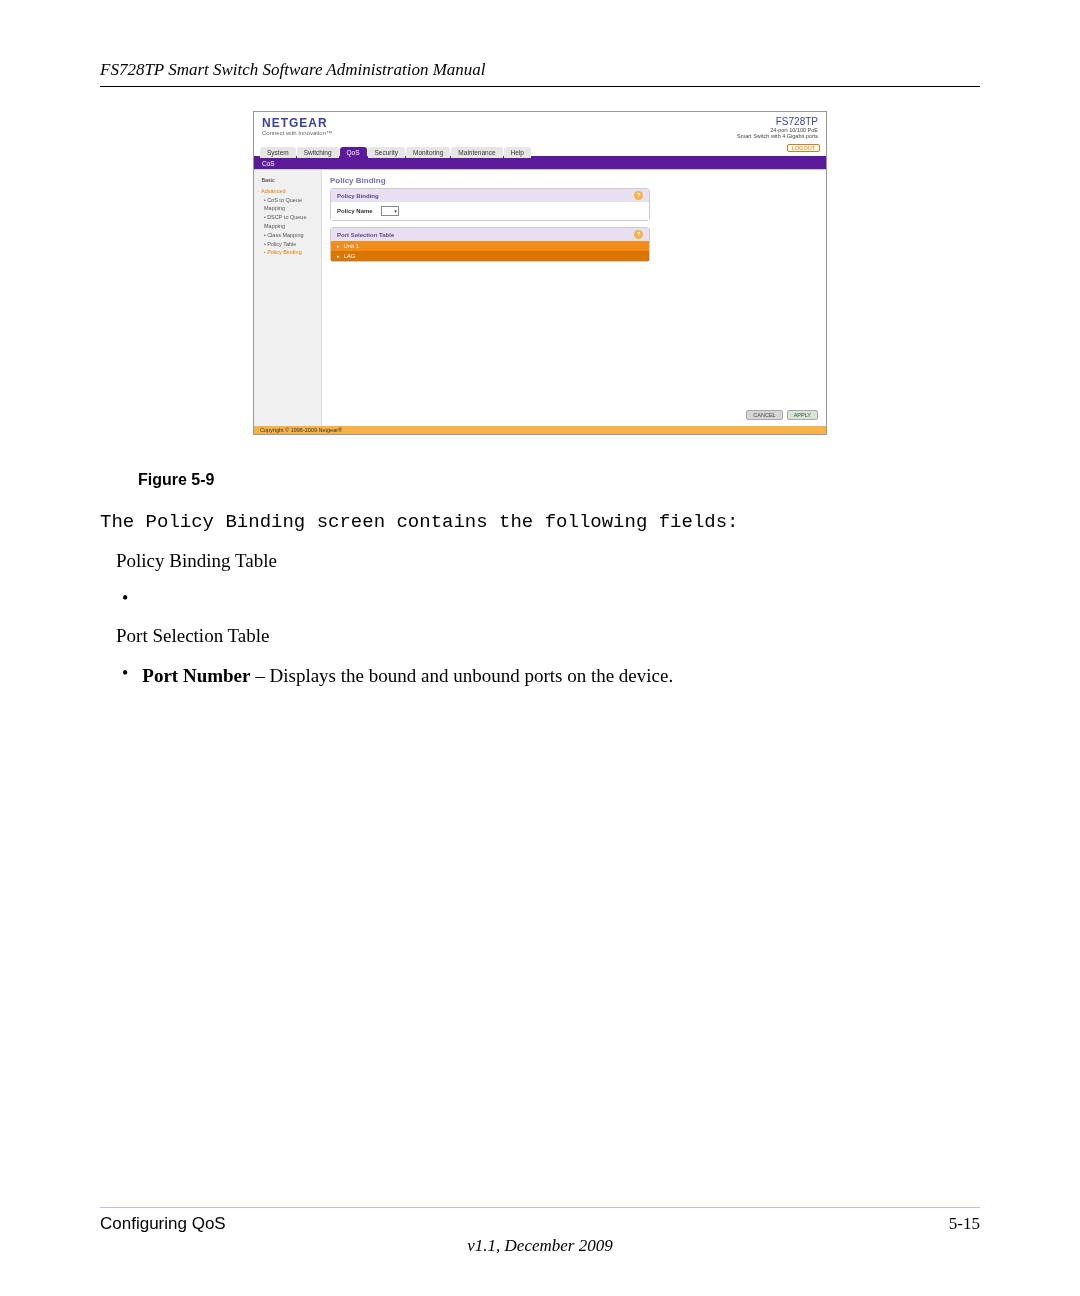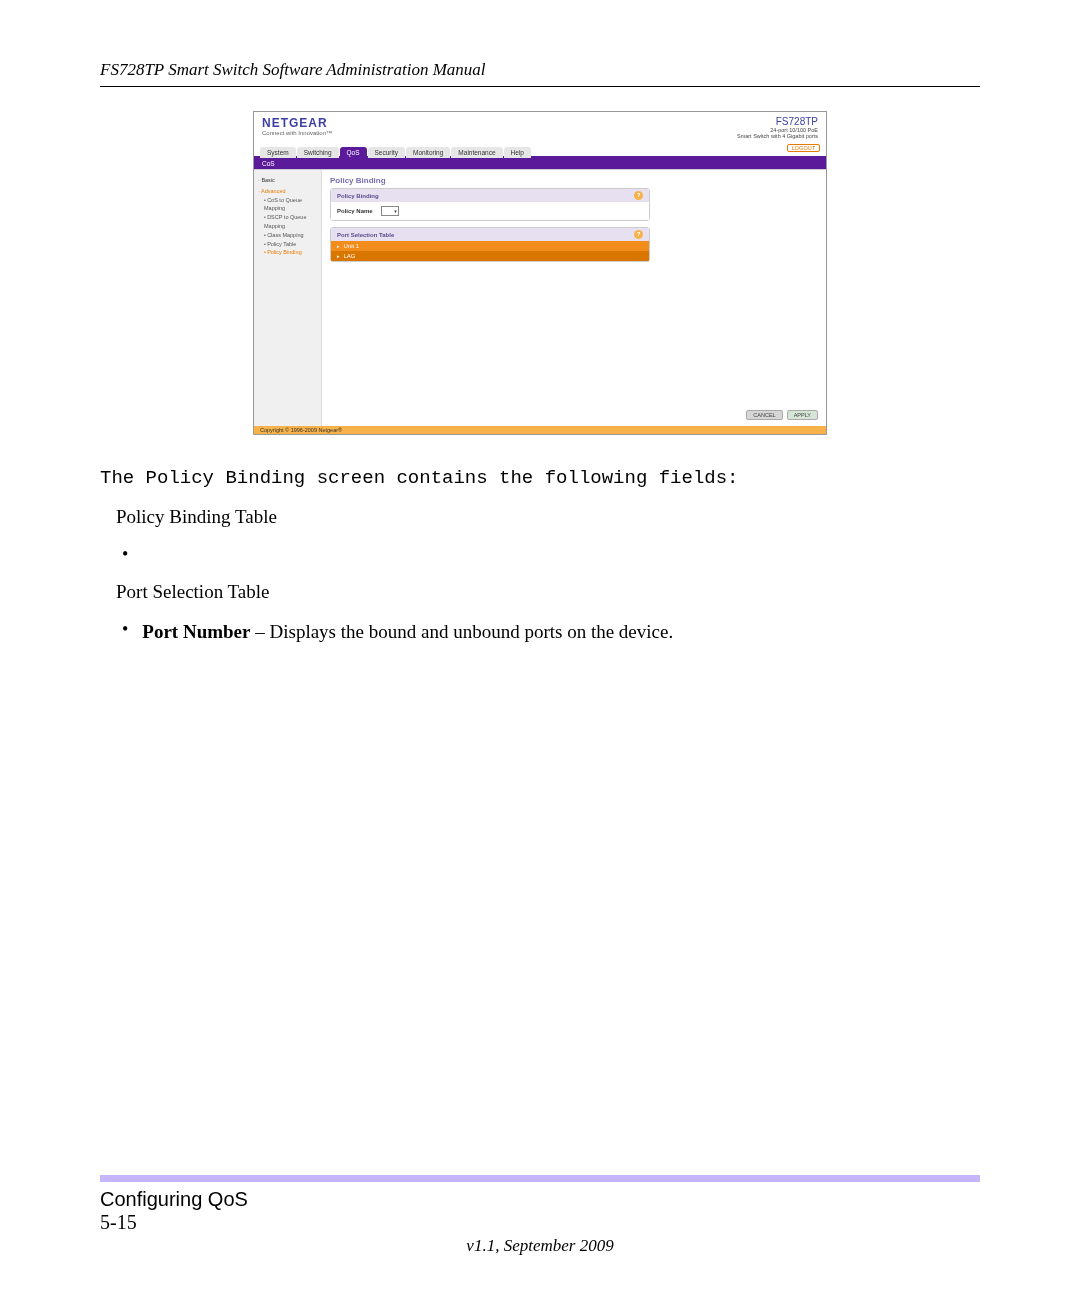--- a/index.html
+++ b/index.html
@@ -190,26 +190,25 @@
   .body-text { font-size: 19px; margin: 10px 0 6px 0; line-height: 1.4; font-family: Liberation Mono, monospace; }
   .sub-head { font-size: 19px; margin: 8px 16px; }
   .bullet-row { display: flex; align-items: flex-start; gap: 14px; margin: 8px 0 8px 22px; font-size: 19px; }
   .bullet-dot { font-size: 18px; line-height: 1.2; }
   .bullet-text { line-height: 1.35; }
   .bullet-text b { font-weight: bold; }
 
   .spacer { flex: 1; }
 
   .doc-footer {
-    border-top: 7px solid #c4b5fd;
+    border-top: 1px solid #c4b5fd;
     padding-top: 6px;
-    font-size: 20px;
+    font-size: 17px;
     display: flex;
     justify-content: space-between;
-    flex-direction: column;
   }
   .doc-footer-left { font-family: Arial, Helvetica, sans-serif; }
   .doc-footer-right { font-family: "Times New Roman", serif; }
   .doc-version {
     text-align: center;
     font-style: italic;
     font-size: 17px;
     margin-top: 2px;
   }
 </style>
@@ -291,32 +290,33 @@
       </div>
     </div>
 
     <div class="ss-footer-actions">
       <div class="mini-btn">CANCEL</div>
       <div class="mini-btn apply">APPLY</div>
     </div>
     <div class="ss-copyright">Copyright © 1996-2009 Netgear®</div>
   </div>
 
+  <div class="figure-caption">Figure 5-9</div>
 
   <div class="body-text">The Policy Binding screen contains the following fields:</div>
   <div class="sub-head">Policy Binding Table</div>
   <div class="bullet-row">
     <span class="bullet-dot">•</span>
   </div>
   <div class="sub-head">Port Selection Table</div>
   <div class="bullet-row">
     <span class="bullet-dot">•</span>
     <span class="bullet-text"><b>Port Number</b><span> – Displays the bound and unbound ports on the device.</span></span>
   </div>
 
   <div class="spacer"></div>
 
   <div class="doc-footer">
     <span class="doc-footer-left">Configuring QoS</span>
     <span class="doc-footer-right">5-15</span>
   </div>
-  <div class="doc-version">v1.1, September 2009</div>
+  <div class="doc-version">v1.1, December 2009</div>
 </div>
 
 </body></html>

